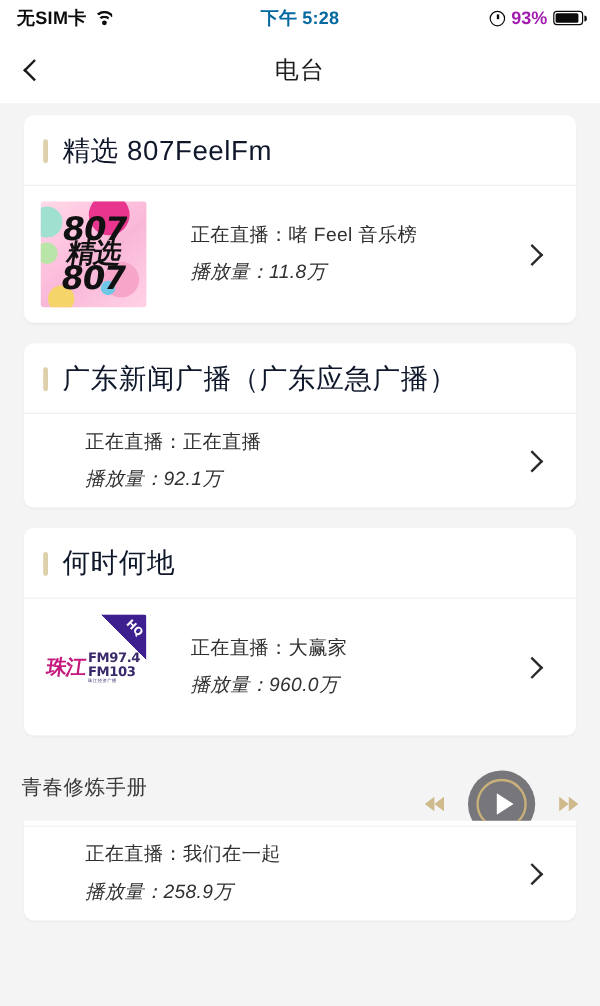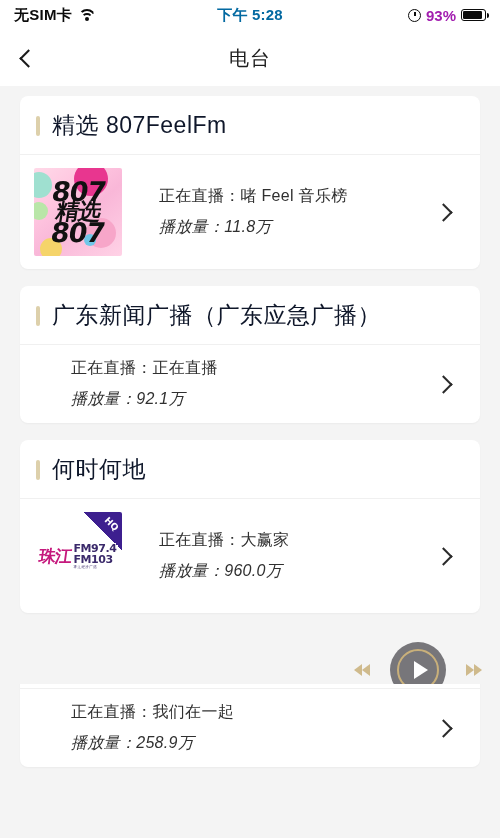--- a/index.html
+++ b/index.html
@@ -276,20 +276,21 @@
             <span>播放量：</span><span class="num">258.9万</span>
           </div>
         </div>
         <span class="chev-right"></span>
       </div>
     </div>
 
   </div>
 
   <div class="player">
+    <span class="player-title">青春修炼手册</span>
     <div class="player-ctrls">
       <span class="pc-small prev-icon"></span>
       <span class="play-btn">
         <span class="ring"></span>
         <span class="tri"></span>
       </span>
       <span class="pc-small next-icon"></span>
     </div>
   </div>
 

